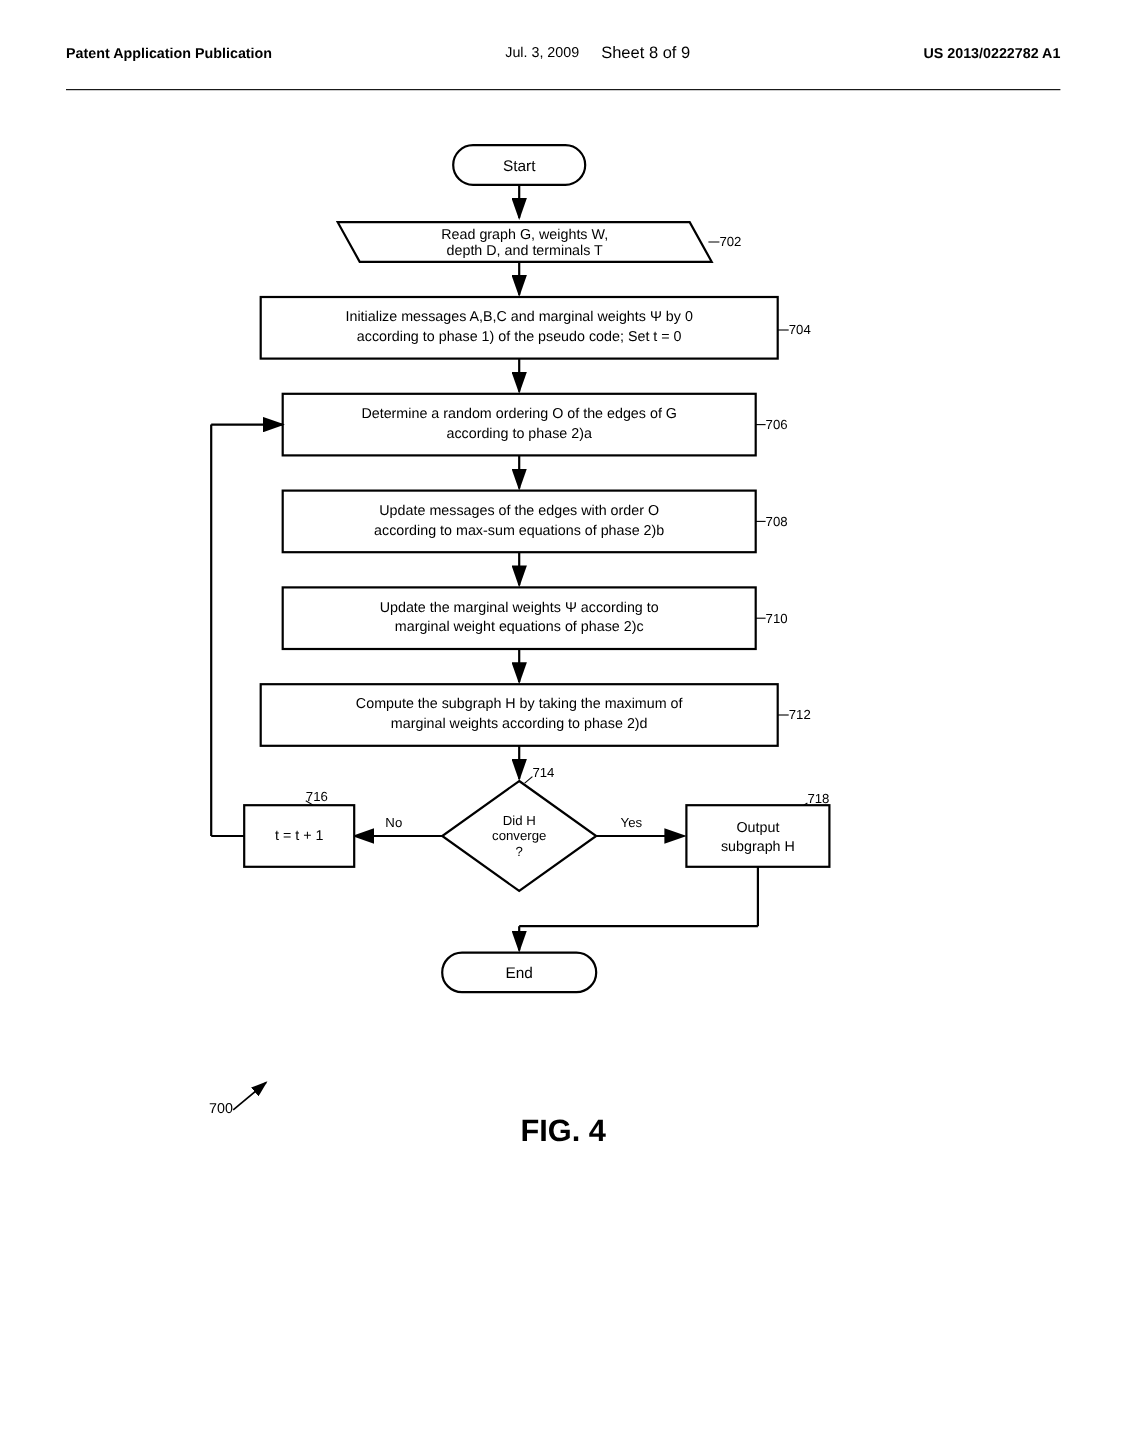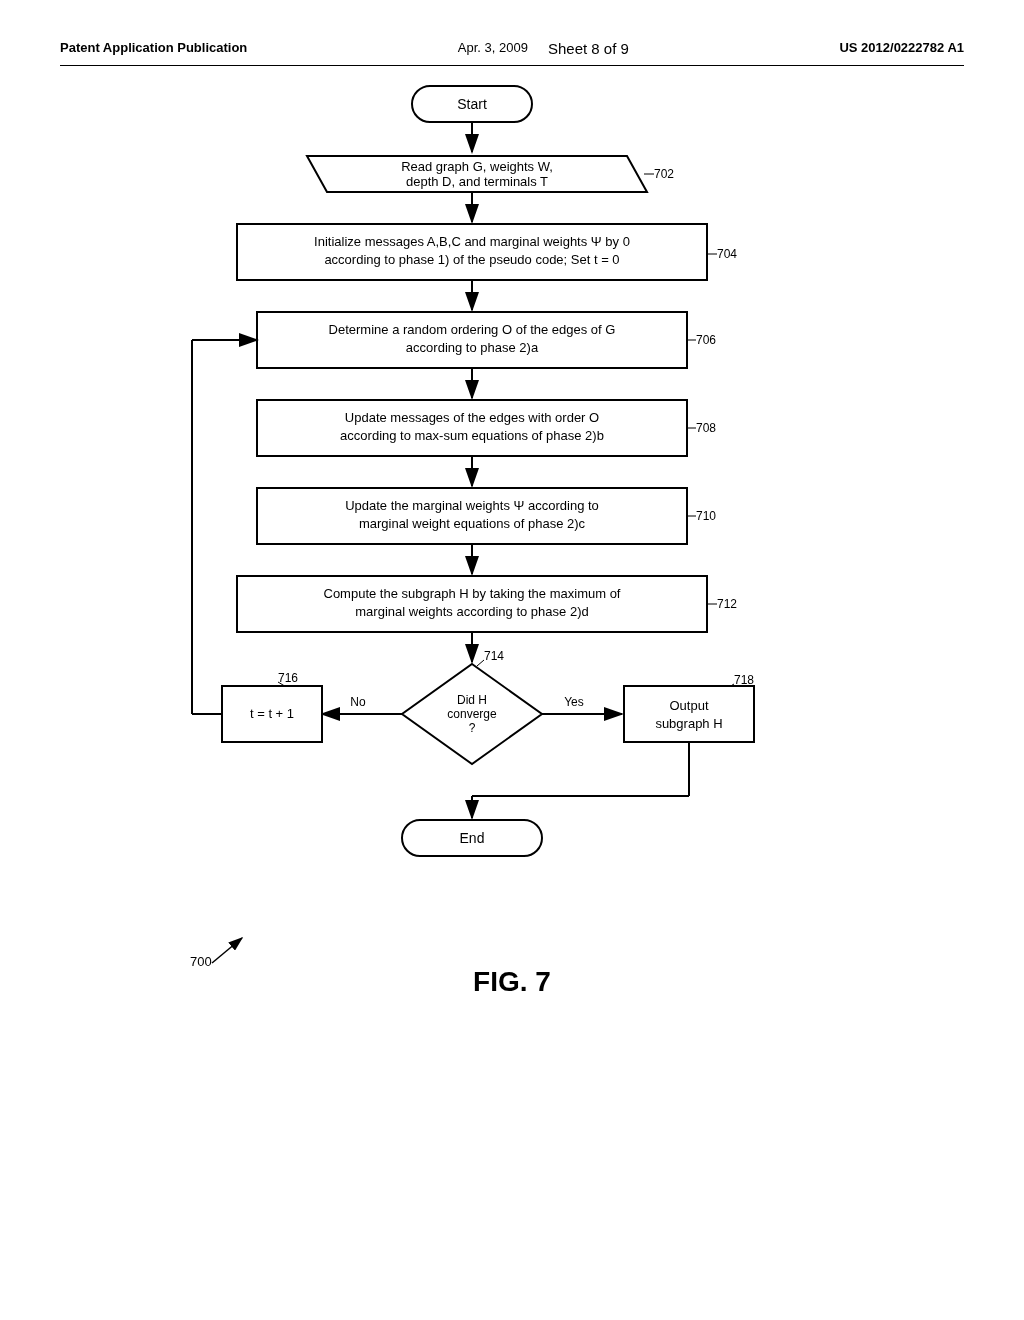--- a/index.html
+++ b/index.html
@@ -13,23 +13,24 @@
     }
     .page {
       width: 1024px;
       height: 1320px;
       padding: 40px 60px 40px 60px;
       position: relative;
     }
     .header {
       display: flex;
       justify-content: space-between;
-      align-items: flex-start;
+      align-items: center;
       border-bottom: 1px solid #000;
-      padding-bottom: 8px;
+      padding-bottom: 24px;
+      margin-bottom: 30px;
     }
     .header-left {
       font-size: 13px;
       font-weight: bold;
     }
     .header-right {
       font-size: 13px;
       font-weight: bold;
     }
     .fig-caption {
@@ -39,24 +40,24 @@
     }
   </style>
 </head>
 <body>
 
 <div class="page">
 
   <div class="header">
     <div class="header-left">Patent Application Publication</div>
     <div style="display:flex; gap:20px;">
-      <span style="font-size:13px;">Apr. 3, 2009</span>
+      <span style="font-size:13px;">Jul. 3, 2009</span>
       <span style="font-size:15px;">Sheet 8 of 9</span>
     </div>
-    <div class="header-right">US 2012/0222782 A1</div>
+    <div class="header-right">US 2013/0222782 A1</div>
   </div>
 
   <div style="position:relative; width:860px; margin:0 auto;">
 
     <svg width="860" height="1100" style="display:block; margin:0 auto;">
 
       <defs>
         <marker id="arrowhead" markerWidth="10" markerHeight="7" refX="9" refY="3.5" orient="auto">
           <polygon points="0 0, 10 3.5, 0 7" fill="#000"></polygon>
         </marker>
@@ -154,17 +155,17 @@
 
       <rect x="320" y="754" width="140" height="36" rx="18" ry="18" fill="white" stroke="black" stroke-width="2"></rect>
       <text x="390" y="777" text-anchor="middle" font-size="14" font-family="Arial">End</text>
 
       <text x="108" y="900" font-size="13" font-family="Arial">700</text>
       <line x1="130" y1="897" x2="160" y2="872" stroke="black" stroke-width="1.5" marker-end="url(#arrowhead)"></line>
 
     </svg>
 
     <div style="text-align:center; margin-top:-220px;">
-      <div class="fig-caption">FIG. 7</div>
+      <div class="fig-caption">FIG. 4</div>
     </div>
 
   </div>
 </div>
 
 </body></html>

